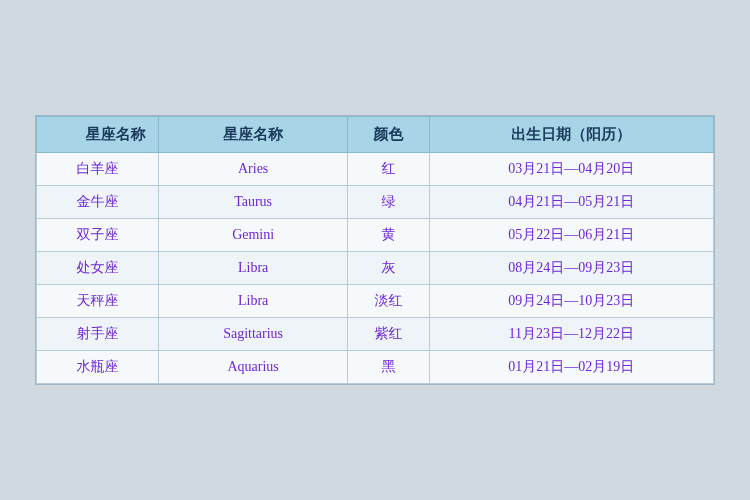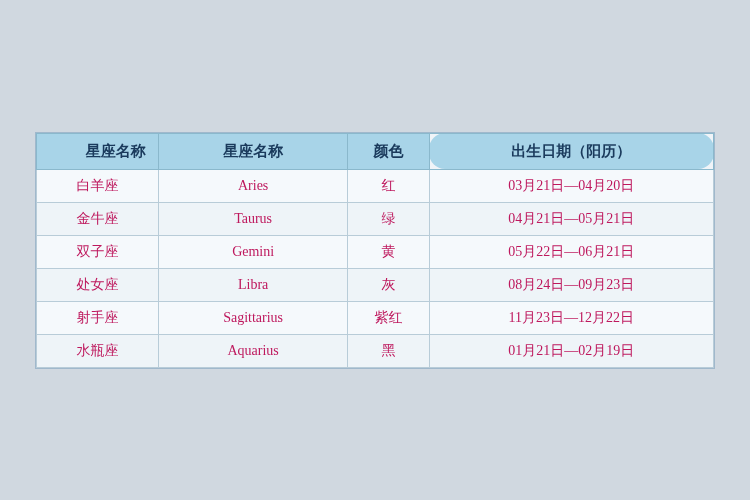--- a/index.html
+++ b/index.html
@@ -48,27 +48,27 @@
 
     tbody tr:nth-child(even) {
       background-color: #eef4f8;
     }
 
     tbody td {
       border: 1px solid #b8ccd8;
       padding: 7px 12px;
       text-align: center;
       font-size: 14px;
-      color: #be185d;
+      color: #6d28d9;
     }
 
     .col-zh { width: 18%; text-align: right; }
     .col-en { width: 28%; }
     .col-color { width: 12%; }
-    .col-date { width: 42%; border-radius: 16px; }
+    .col-date { width: 42%; }
   </style>
 </head>
 <body>
 
 <div class="table-container">
   <table>
     <thead>
       <tr>
         <th class="col-zh">星座名称</th>
         <th class="col-en">星座名称</th>
@@ -95,20 +95,26 @@
           <td>黄</td>
           <td>05月22日—06月21日</td>
         </tr>
         <tr>
           <td>处女座</td>
           <td>Libra</td>
           <td>灰</td>
           <td>08月24日—09月23日</td>
         </tr>
         <tr>
+          <td>天秤座</td>
+          <td>Libra</td>
+          <td>淡红</td>
+          <td>09月24日—10月23日</td>
+        </tr>
+        <tr>
           <td>射手座</td>
           <td>Sagittarius</td>
           <td>紫红</td>
           <td>11月23日—12月22日</td>
         </tr>
         <tr>
           <td>水瓶座</td>
           <td>Aquarius</td>
           <td>黑</td>
           <td>01月21日—02月19日</td>

